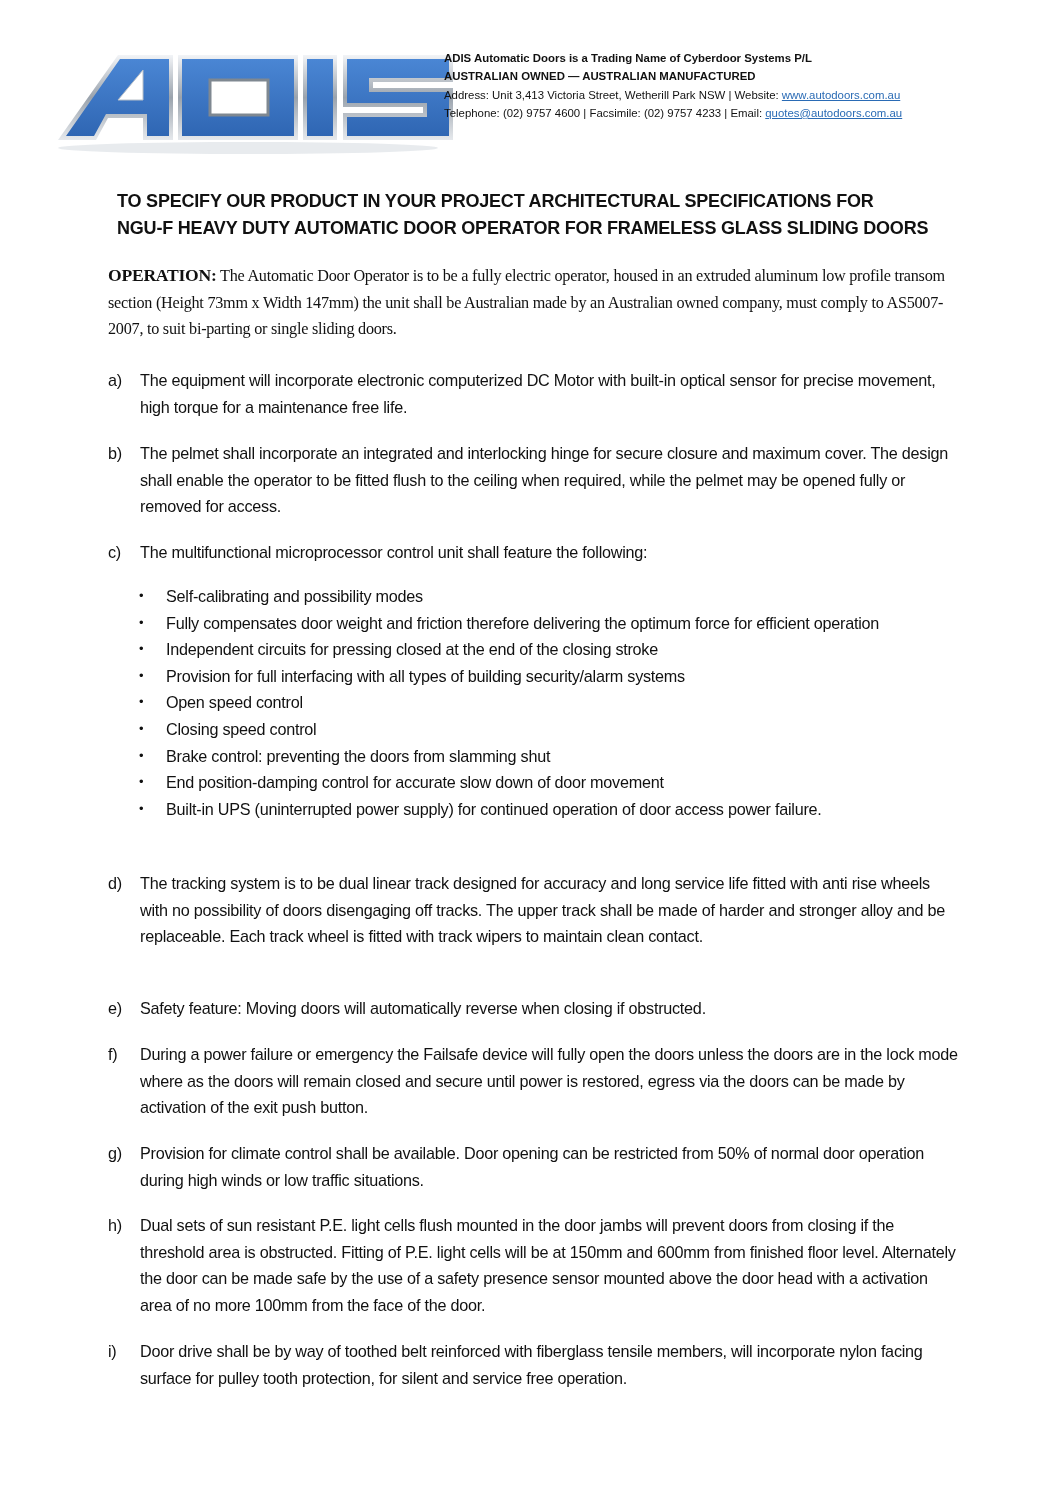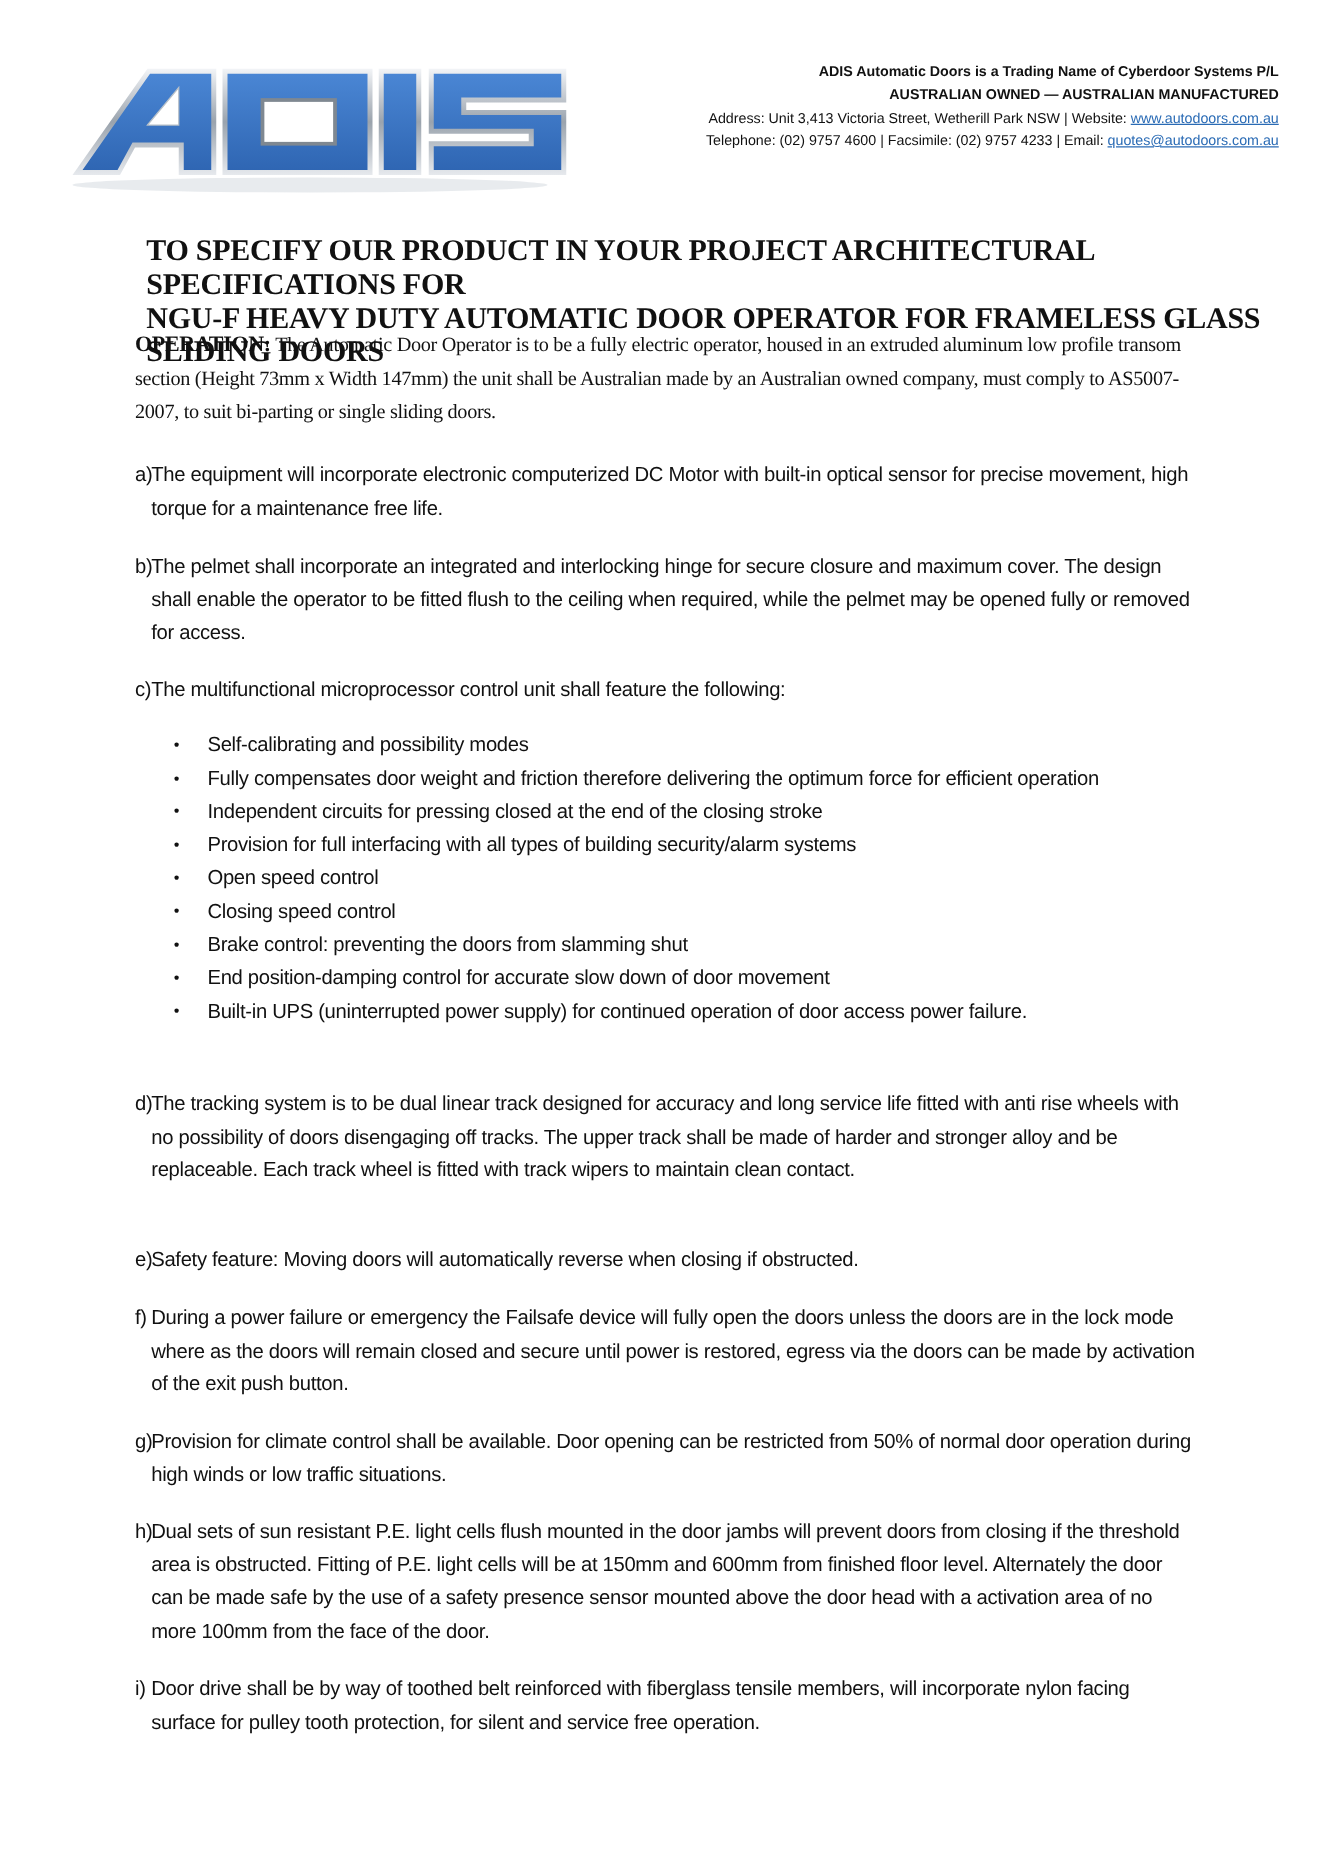--- a/index.html
+++ b/index.html
@@ -3,35 +3,35 @@
   <meta charset="utf-8">
   <style>
     html, body { margin: 0; padding: 0; background: #ffffff; }
     body {
       width: 1058px; height: 1497px; position: relative; overflow: hidden;
       font-family: "Liberation Sans", "DejaVu Sans", sans-serif;
       color: #111111;
     }
     .logo { position: absolute; left: 38px; top: 40px; width: 420px; height: 120px; }
     .company-info {
-      position: absolute; left: 483px; top: 49px; width: 540px;
-      text-align: right; font-size: 11.4px; line-height: 18.3px; color: #111;
+      position: absolute; left: 444px; top: 49px; width: 540px;
+      text-align: left; font-size: 11.4px; line-height: 18.3px; color: #111;
     }
     .company-info .bold { font-weight: bold; }
     .company-info a { color: #2a6bb5; text-decoration: underline; }
     .title {
       position: absolute; left: 117px; top: 188px; width: 900px;
-      font-weight: bold; font-size: 24px; line-height: 27px; letter-spacing: -0.2px; font-family: Liberation Serif, serif;
+      font-weight: bold; font-size: 18px; line-height: 27px; letter-spacing: -0.2px;
     }
     .body-text { font-size: 16.2px; line-height: 26.6px; letter-spacing: -0.25px; }
     .operation { position: absolute; left: 108px; top: 262px; width: 850px; font-family: Liberation Serif, serif; }
     .operation .label { font-weight: bold; font-size: 17.6px; }
     .item { position: absolute; left: 108px; width: 850px; }
     .item .marker { position: absolute; left: 0; top: 0; width: 30px; }
-    .item .content { margin-left: 13px; }
+    .item .content { margin-left: 32px; }
     .bullets { position: absolute; left: 137px; top: 583px; width: 820px; margin: 0; padding: 0; list-style: none; }
     .bullets li { position: relative; padding-left: 29px; }
     .bullets li .dot { position: absolute; left: 2px; top: 0; font-size: 13px; }
   </style>
 </head>
 <body>
 
 <div class="logo">
   <svg width="420" height="120" viewBox="0 0 420 120">
     <defs>

